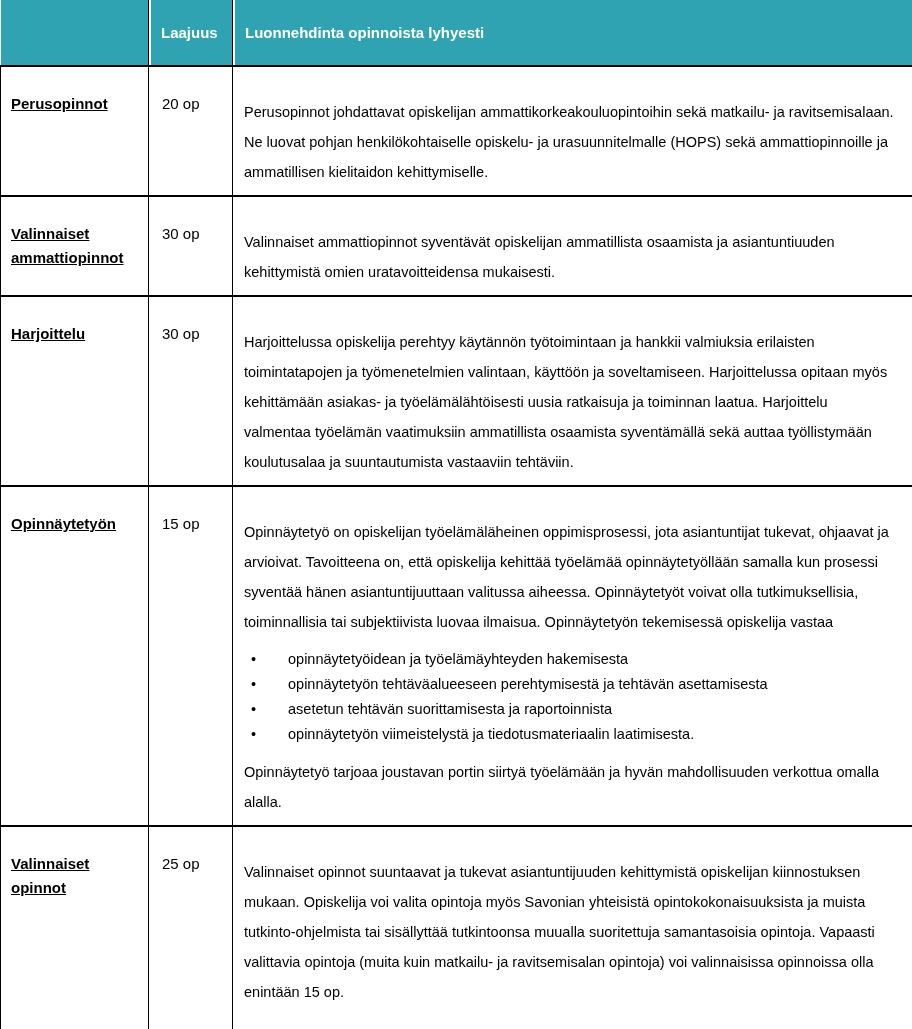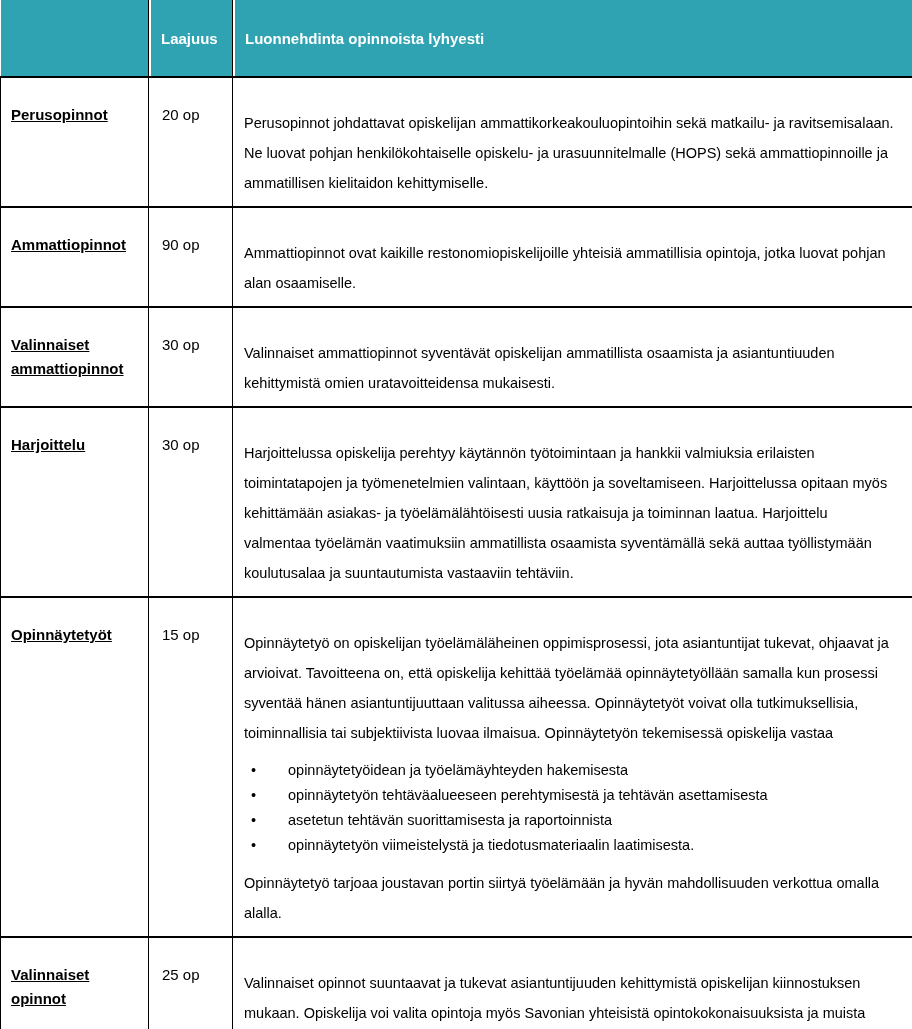--- a/index.html
+++ b/index.html
@@ -18,21 +18,21 @@
   table.structure {
     width: 912px;
     border-collapse: collapse;
     table-layout: fixed;
   }
   col.c1 { width: 148px; }
   col.c2 { width: 84px; }
   col.c3 { width: 680px; }
 
   
-  thead tr { height: 77px; }
+  thead tr { height: 66px; }
   thead th {
     background: #2fa3b2;
     color: #ffffff;
     font-size: 15px;
     font-weight: bold;
     text-align: left;
     vertical-align: middle;
     padding: 0 0 0 12px;
     border-bottom: 2px solid #000000;
   }
@@ -116,48 +116,39 @@
           <td class="cat">
             <div class="label">Perusopinnot</div>
           </td>
           <td class="ext"><span>20 op</span></td>
           <td class="desc">
             <p>Perusopinnot johdattavat opiskelijan ammattikorkeakouluopintoihin sekä matkailu- ja ravitsemisalaan. Ne luovat pohjan henkilökohtaiselle opiskelu- ja urasuunnitelmalle (HOPS) sekä ammattiopinnoille ja ammatillisen kielitaidon kehittymiselle.</p>
           </td>
         </tr>
         <tr>
           <td class="cat">
-            <div class="label">Ammattiopinnot</div>
-          </td>
-          <td class="ext"><span>90 op</span></td>
-          <td class="desc">
-            <p>Ammattiopinnot ovat kaikille restonomiopiskelijoille yhteisiä ammatillisia opintoja, jotka luovat pohjan alan osaamiselle.</p>
-          </td>
-        </tr>
-        <tr>
-          <td class="cat">
             <div class="label">Valinnaiset ammattiopinnot</div>
           </td>
           <td class="ext"><span>30 op</span></td>
           <td class="desc">
             <p>Valinnaiset ammattiopinnot syventävät opiskelijan ammatillista osaamista ja asiantuntiuuden kehittymistä omien uratavoitteidensa mukaisesti.</p>
           </td>
         </tr>
         <tr>
           <td class="cat">
             <div class="label">Harjoittelu</div>
           </td>
           <td class="ext"><span>30 op</span></td>
           <td class="desc">
             <p>Harjoittelussa opiskelija perehtyy käytännön työtoimintaan ja hankkii valmiuksia erilaisten toimintatapojen ja työmenetelmien valintaan, käyttöön ja soveltamiseen.  Harjoittelussa opitaan myös kehittämään asiakas- ja työelämälähtöisesti uusia ratkaisuja ja toiminnan laatua.  Harjoittelu valmentaa työelämän vaatimuksiin ammatillista osaamista syventämällä sekä auttaa työllistymään koulutusalaa ja suuntautumista vastaaviin tehtäviin.</p>
           </td>
         </tr>
         <tr>
           <td class="cat">
-            <div class="label">Opinnäytetyöt</div>
+            <div class="label">Opinnäytetyön</div>
           </td>
           <td class="ext"><span>15 op</span></td>
           <td class="desc">
             <p>Opinnäytetyö on opiskelijan työelämäläheinen oppimisprosessi, jota asiantuntijat tukevat, ohjaavat ja arvioivat. Tavoitteena on, että opiskelija kehittää työelämää opinnäytetyöllään samalla kun prosessi syventää hänen asiantuntijuuttaan valitussa aiheessa.  Opinnäytetyöt voivat olla tutkimuksellisia, toiminnallisia tai subjektiivista luovaa ilmaisua. Opinnäytetyön tekemisessä opiskelija vastaa</p>
             <ul>
               <li>opinnäytetyöidean ja työelämäyhteyden hakemisesta</li>
               <li>opinnäytetyön tehtäväalueeseen perehtymisestä ja tehtävän asettamisesta</li>
               <li>asetetun tehtävän suorittamisesta ja raportoinnista</li>
               <li>opinnäytetyön viimeistelystä ja tiedotusmateriaalin laatimisesta.</li>
             </ul>

